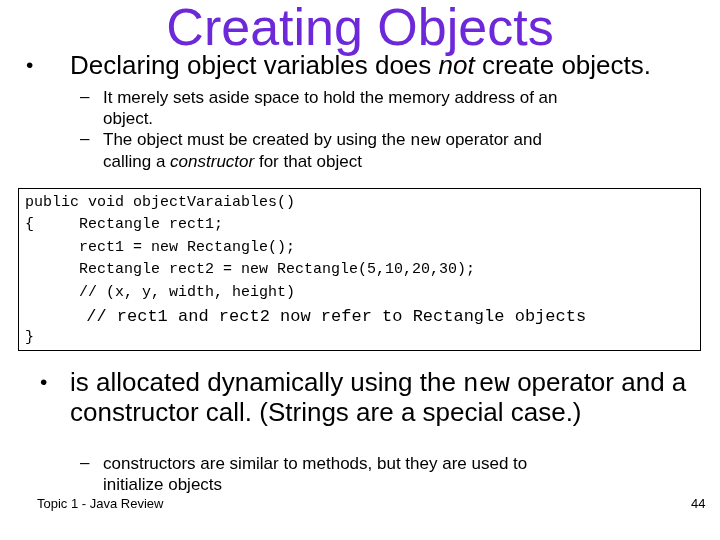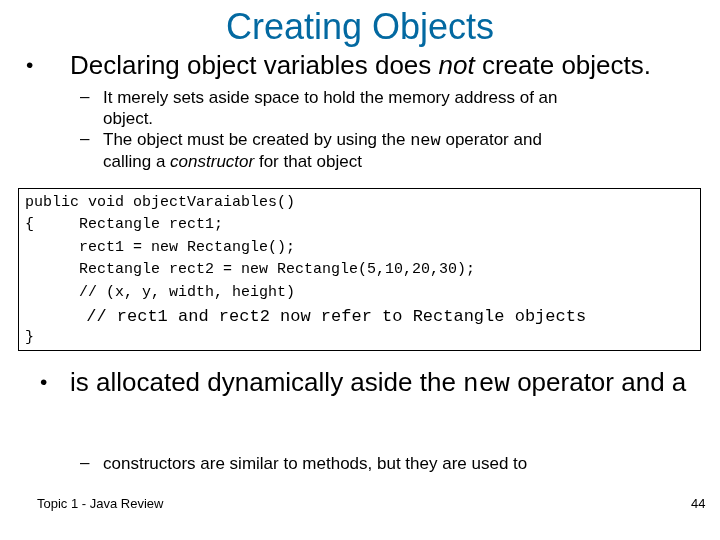--- a/index.html
+++ b/index.html
@@ -1,19 +1,19 @@
 <!DOCTYPE html>
 <html><head>
 <meta charset="utf-8">
 <style>
   html, body { margin:0; padding:0; }
   body { width:720px; height:540px; background:#ffffff; position:relative; overflow:hidden;
          font-family:"Liberation Sans", sans-serif; color:#000; }
   .title { position:absolute; left:0; top:4px; width:720px; text-align:center;
-           font-size:36px; color:#0369a1; line-height:46px; }
+           font-size:52px; color:#6d28d9; line-height:46px; }
   .b1 { position:absolute; font-size:26px; line-height:25px; }
   .bullet { position:absolute; font-size:21px; }
   .sub { position:absolute; font-size:17px; line-height:21px; }
   .dash { position:absolute; font-size:17px; }
   .mono { font-family:Liberation Mono, monospace; }
   .code-box { position:absolute; left:18px; top:188px; width:683px; height:163px;
               border:1.5px solid #000; box-sizing:border-box; background:#fff; }
   .code { position:absolute; font-family:"Liberation Mono", monospace; font-size:15px;
           white-space:pre; line-height:22.5px; }
   .code-small { font-size:17px; }
@@ -43,22 +43,24 @@
 <div class="code" style="left:25px;top:192px;">public void objectVaraiables()</div>
 <div class="code" style="left:25px;top:214px;">{     Rectangle rect1;</div>
 <div class="code" style="left:25px;top:237px;text-align:center;">      rect1 = new Rectangle();</div>
 <div class="code" style="left:25px;top:259px;">      Rectangle rect2 = new Rectangle(5,10,20,30);</div>
 <div class="code" style="left:25px;top:282px;">      // (x, y, width, height)</div>
 <div class="code code-small" style="left:25px;top:306px;">      // rect1 and rect2 now refer to Rectangle objects</div>
 <div class="code" style="left:25px;top:327px;">}</div>
 
 <span class="bullet" style="left:40px;top:370px;">•</span>
 <div class="b1" style="left:70px;top:370px;">
-  <div><span>is allocated dynamically aside the </span><span class="mono">new</span><span> operator and a</span></div>
+  <div><span>is allocated dynamically using the </span><span class="mono">new</span><span> operator and a</span></div>
+  <div style="margin-top:3px;">constructor call. (Strings are a special case.)</div>
 </div>
 
 <span class="dash" style="left:80px;top:453px;">–</span>
 <div class="sub" style="left:103px;top:453px;">
   <div>constructors are similar to methods, but they are used to</div>
+  <div>initialize objects</div>
 </div>
 
 <div class="footer" style="left:37px;top:496px;">Topic 1 - Java Review</div>
 <div class="footer" style="left:666px;top:496px;margin-left:25px;">44</div>
 
 </body></html>

